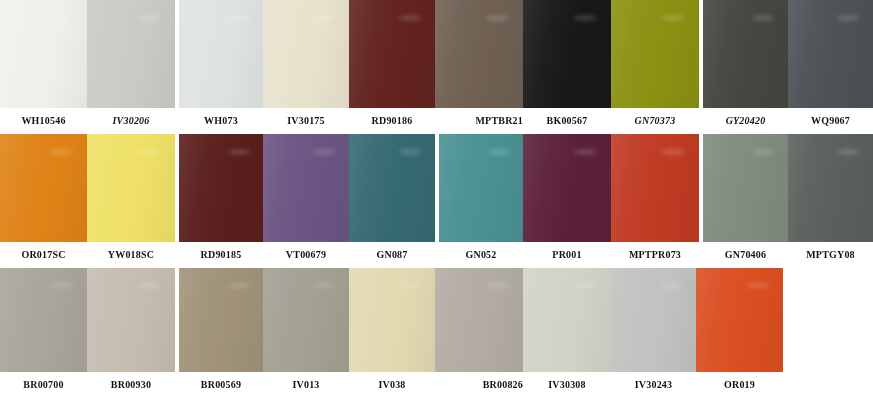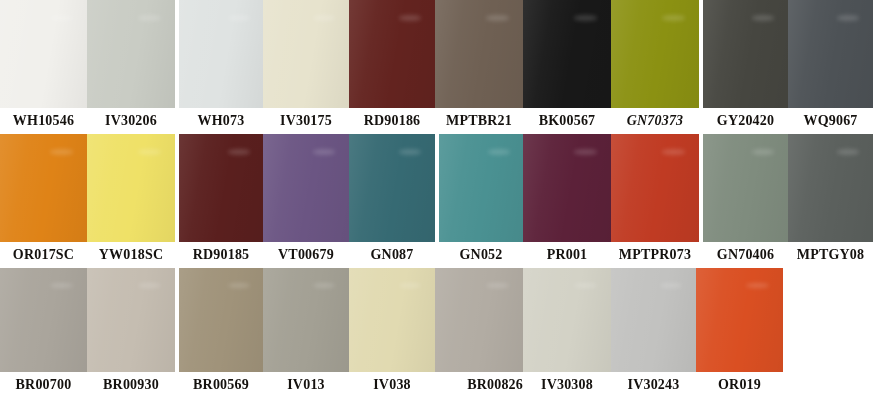--- a/index.html
+++ b/index.html
@@ -65,21 +65,21 @@
     filter: blur(2px);
     pointer-events: none;
   }
   .gap {
     background: #ffffff;
     flex: 0 0 auto;
   }
   .label {
     text-align: center;
     font-weight: bold;
-    font-size: 14px;
+    font-size: 10px;
     color: #15120f;
     letter-spacing: 0.2px;
     white-space: nowrap;
     box-sizing: border-box;
     line-height: 1;
   }
   .filler {
     flex: 1 1 auto;
     background: #ffffff;
   }
@@ -141,30 +141,30 @@
           <div class="glint"></div>
         </div>
         <div class="swatch" style="flex: 0 0 85px; background: rgb(77, 82, 86);">
           <div class="sheen"></div>
           <div class="glint"></div>
         </div>
         <div class="filler"></div>
       </div>
     <div class="label-strip">
         <div class="label" style="flex: 0 0 87px;">WH10546</div>
-        <div class="label" style="flex: 0 0 88px;">IV30206</div>
+        <div class="label" style="flex: 0 0 88px; font-style: italic;">IV30206</div>
         <div class="gap" style="flex: 0 0 4px;"></div>
         <div class="label" style="flex: 0 0 84px;">WH073</div>
         <div class="label" style="flex: 0 0 86px;">IV30175</div>
         <div class="label" style="flex: 0 0 86px;">RD90186</div>
-        <div class="label" style="flex: 0 0 88px;">MPTBR21</div>
+        <div class="label" style="flex: 0 0 88px; text-align: right;">MPTBR21</div>
         <div class="label" style="flex: 0 0 88px;">BK00567</div>
         <div class="label" style="flex: 0 0 88px; font-style: italic;">GN70373</div>
         <div class="gap" style="flex: 0 0 4px;"></div>
-        <div class="label" style="flex: 0 0 85px;">GY20420</div>
+        <div class="label" style="flex: 0 0 85px; font-style: italic;">GY20420</div>
         <div class="label" style="flex: 0 0 85px;">WQ9067</div>
         <div class="filler"></div>
       </div>
   </div>
   <div class="row" id="row-2">
     <div class="swatch-strip">
         <div class="swatch" style="flex: 0 0 87px; background: rgb(223, 131, 23);">
           <div class="sheen"></div>
           <div class="glint"></div>
         </div>

